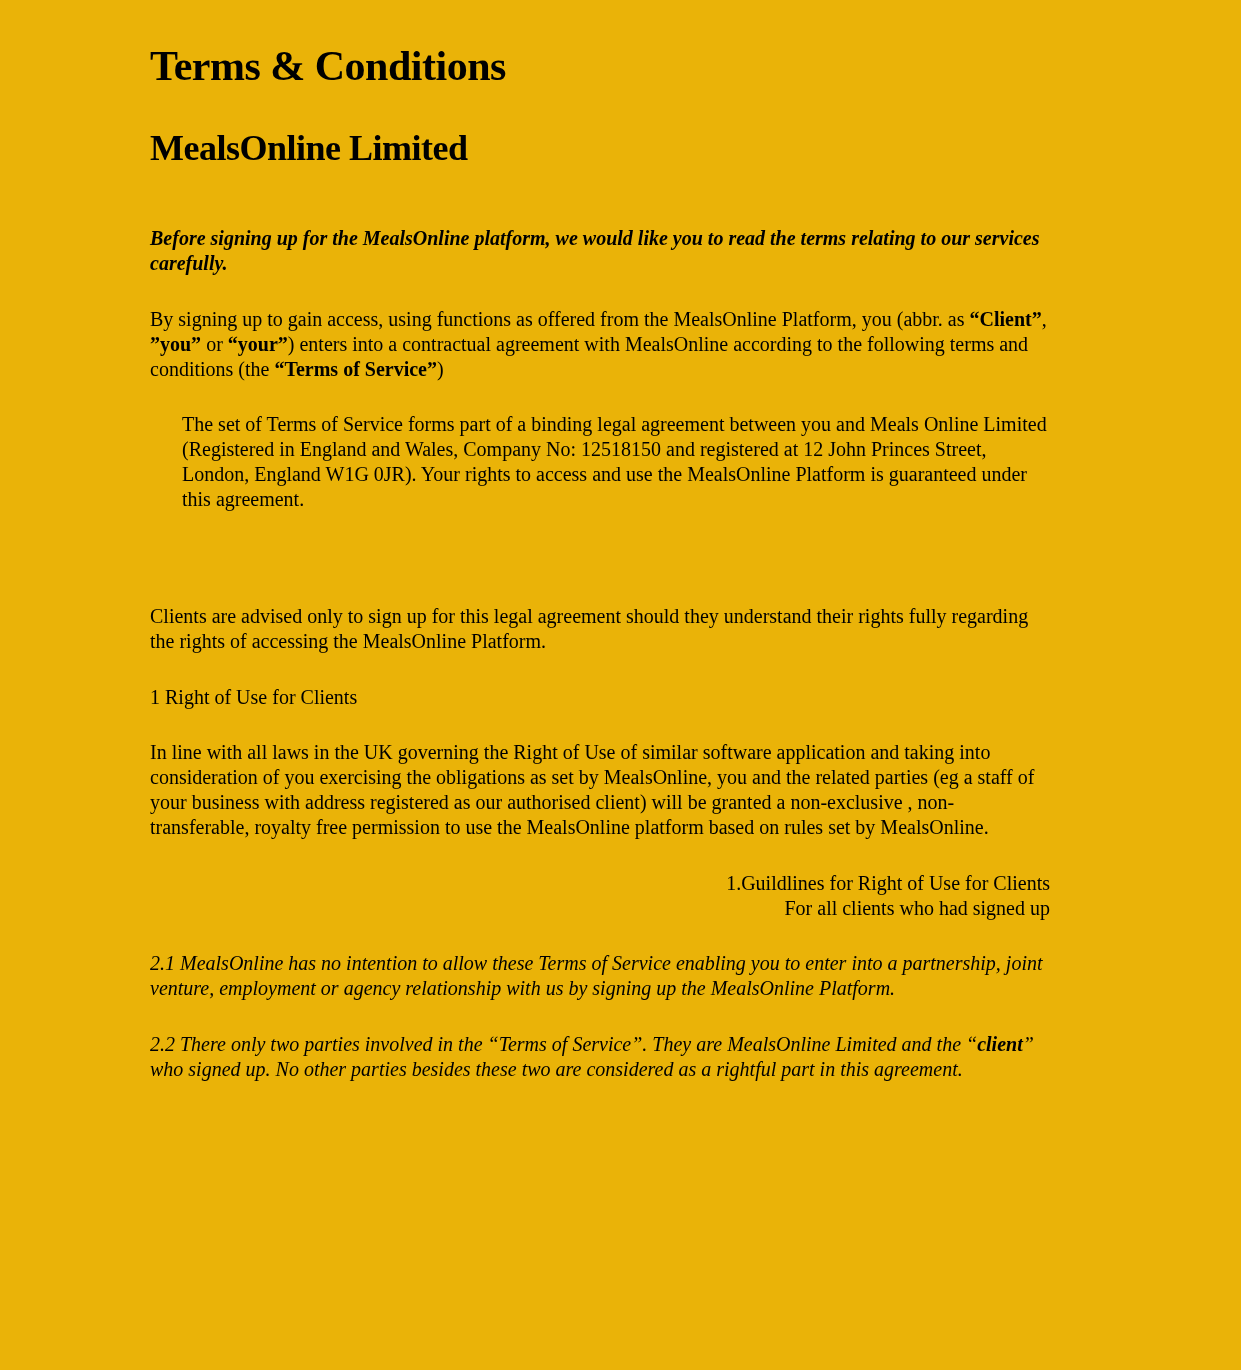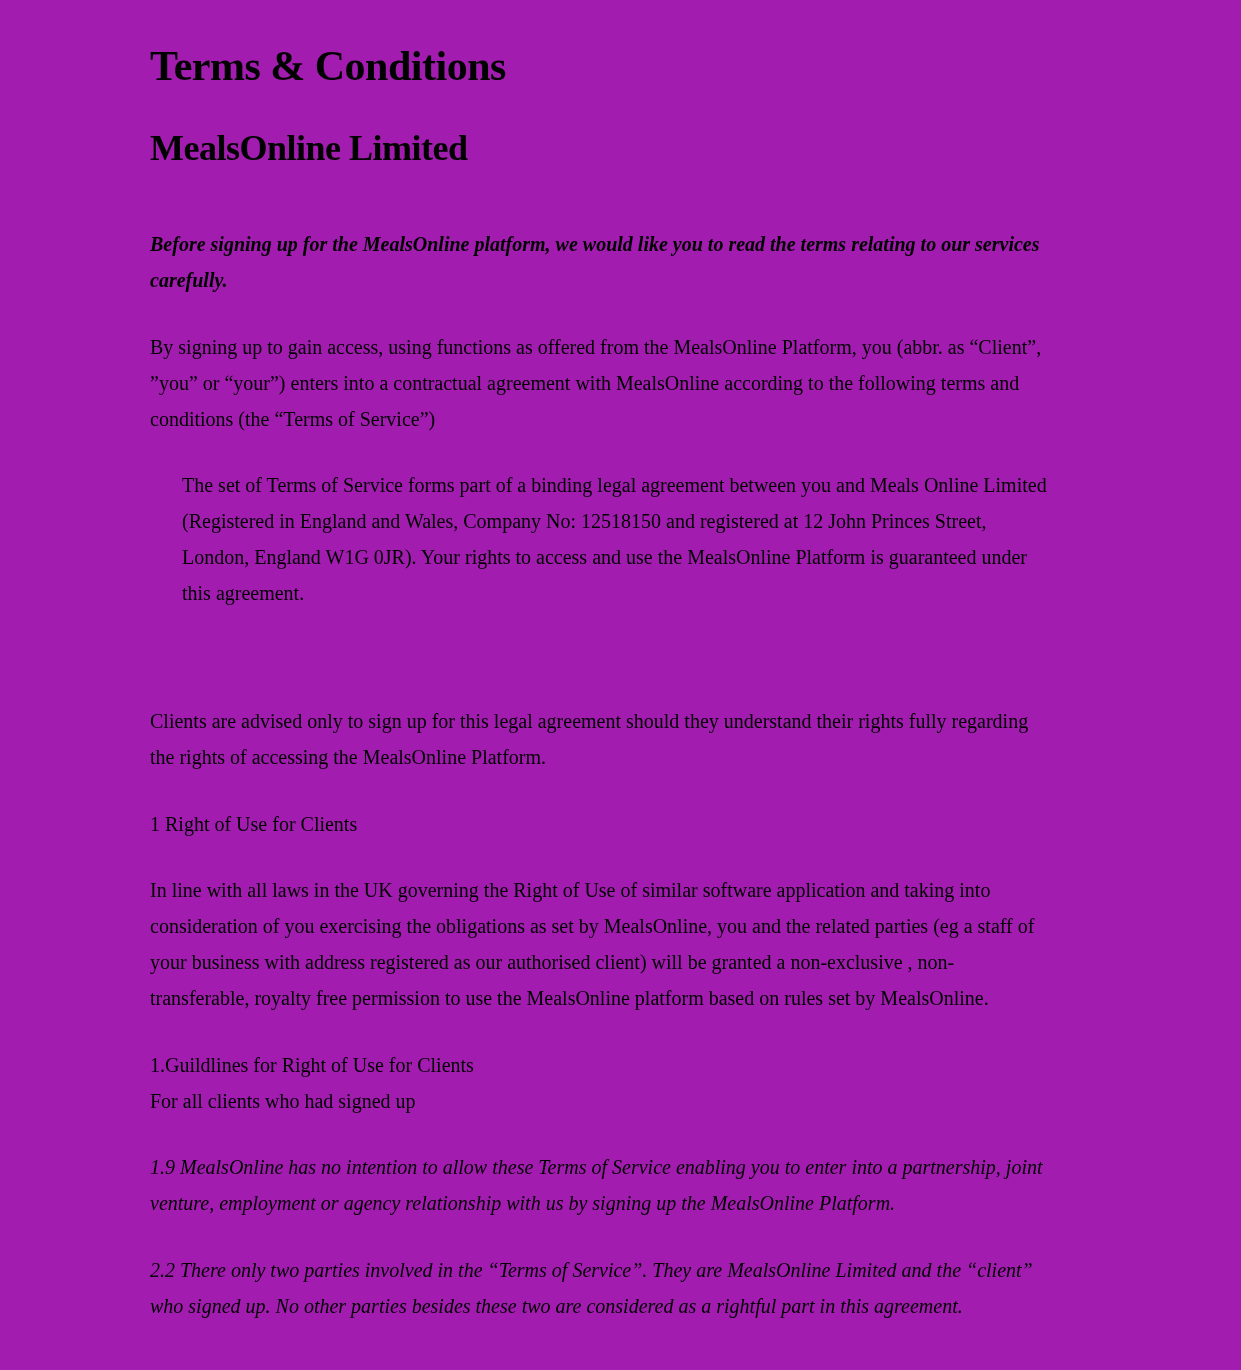--- a/index.html
+++ b/index.html
@@ -5,21 +5,21 @@
   html, body {
     margin: 0;
     padding: 0;
     background: #ffffff;
   }
   .page {
     position: relative;
     width: 1241px;
     height: 1370px;
     box-sizing: border-box;
-    background: #a21caf;
+    background: #eab308;
     color: #000000;
     font-family: "Liberation Serif", "DejaVu Serif", serif;
     padding: 40px 191px 0 150px; 
     overflow: hidden;
   }
   .doc-title {
     font-size: 42px;
     font-weight: bold;
     line-height: 52px;
     margin: 0;
@@ -27,40 +27,41 @@
   }
   .doc-subtitle {
     font-size: 36px;
     font-weight: bold;
     line-height: 52px;
     margin: 30px 0 0 0;
     letter-spacing: -0.5px;
   }
   .para {
     font-size: 20px;
-    line-height: 36px;
+    line-height: 25px;
     margin: 0 0 30.5px 0;
   }
   .intro {
     margin-top: 52px;
     font-weight: bold;
     font-style: italic;
   }
   .gap-large {
     margin-bottom: 92px;
     margin-left: 32px;
   }
   .italic {
     font-style: italic;
   }
   .bold {
-    font-weight: normal;
+    font-weight: bold;
   }
   .line {
     display: block;
+    text-align: right;
   }
 </style>
 </head>
 <body>
 
 <div class="page">
 
   <h1 class="doc-title">Terms &amp; Conditions</h1>
 
   <h2 class="doc-subtitle">MealsOnline Limited</h2>
@@ -78,19 +79,19 @@
   <p class="para">1 Right of Use for Clients</p>
 
   <p class="para">In line with all laws in the UK governing the Right of Use of similar software application and taking into consideration of you exercising the obligations as set by MealsOnline, you and the related parties (eg a staff of your business with address registered as our authorised client) will be granted a non-exclusive , non-transferable, royalty free permission to use the MealsOnline platform based on rules set by MealsOnline.</p>
 
   <p class="para">
     <span class="line">1.Guildlines for Right of Use for Clients</span>
     <span class="line">For all clients who had signed up</span>
   </p>
 
 
-  <p class="para italic">1.9 MealsOnline has no intention to allow these Terms of Service enabling you to enter into a partnership, joint venture, employment or agency relationship with us by signing up the MealsOnline Platform.</p>
+  <p class="para italic">2.1 MealsOnline has no intention to allow these Terms of Service enabling you to enter into a partnership, joint venture, employment or agency relationship with us by signing up the MealsOnline Platform.</p>
 
   <p class="para italic">
     <span>2.2 There only two parties involved in the “Terms of Service”. They are MealsOnline Limited and the “</span><span class="bold">client</span><span>” who signed up. No other parties besides these two are considered as a rightful part in this agreement.</span>
   </p>
 
 </div>
 
 </body></html>

